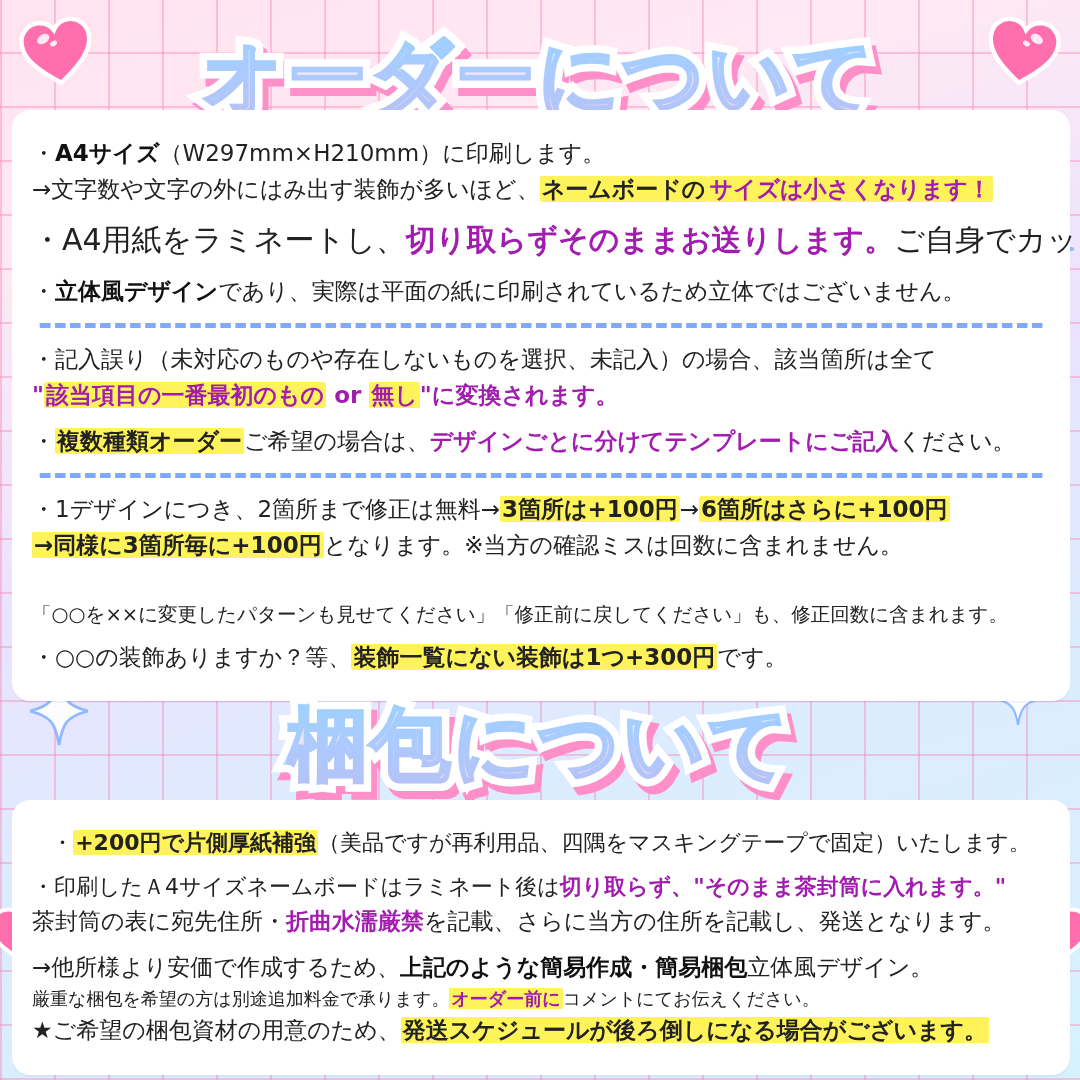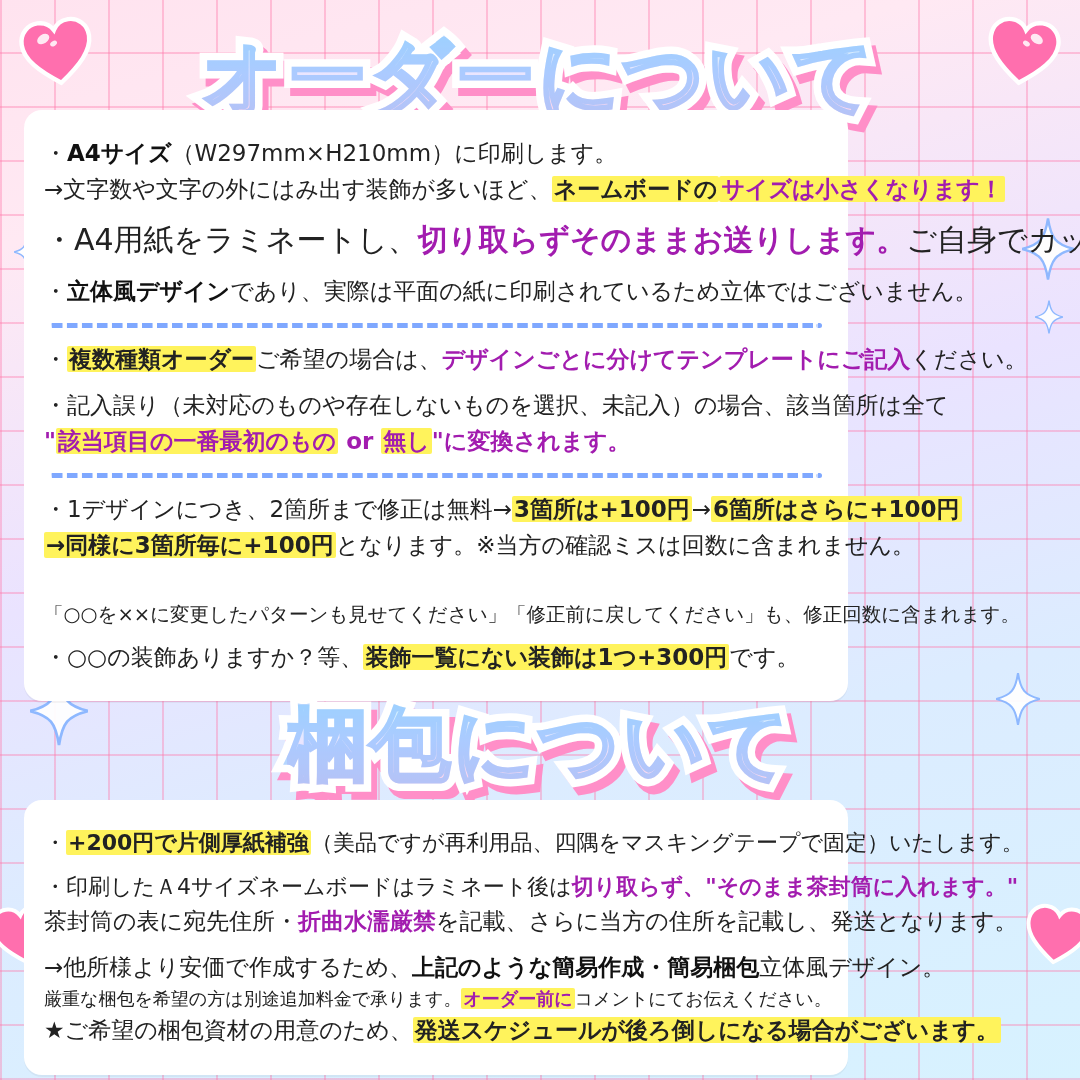--- a/index.html
+++ b/index.html
@@ -47,21 +47,21 @@
   }
   .title-fill{
     position:relative;
     background:linear-gradient(180deg,#cdf2ff 0%,#e9e6ff 45%,#ffd4ec 100%);
     -webkit-background-clip:text;background-clip:text;color:transparent;
     -webkit-text-stroke:3px rgba(120,180,255,.55);
   }
 
   
   .card{
-    position:absolute;left:24px;width:824px;
+    position:absolute;left:12px;width:1058px;
     background:#ffffff;border-radius:18px;
     box-shadow:0 2px 0 rgba(0,0,0,.04);
     padding:16px 20px;box-sizing:border-box;
   }
   .line{
     font-size:23px;line-height:1.55;color:#222;white-space:nowrap;
     font-family:"DejaVu Sans","Liberation Sans",sans-serif;
   }
   .hl{background:#fff35c;padding:0 2px;border-radius:2px;font-weight:bold;}
   .red{color:#a21caf;font-weight:bold;}
@@ -153,25 +153,25 @@
         <div class="line"><span>→文字数や文字の外にはみ出す装飾が多いほど、</span><span class="hl">ネームボードの</span><span class="hl red">サイズは小さくなります！</span></div>
       </div>
       <div class="grp">
         <div class="line" style="font-size: 30px;"><span>・A4用紙をラミネートし、</span><span class="red">切り取らずそのままお送りします。</span><span>ご自身でカットをお願いします。</span></div>
       </div>
       <div class="grp">
         <div class="line"><span>・</span><span class="blk">立体風デザイン</span><span>であり、実際は平面の紙に印刷されているため立体ではございません。</span></div>
       </div>
       <hr class="dash">
       <div class="grp">
-        <div class="line"><span>・</span><span class="hl">複数種類オーダー</span><span>ご希望の場合は、</span><span class="red">デザインごとに分けてテンプレートにご記入</span><span>ください。</span></div>
-      </div>
-      <div class="grp">
         <div class="line"><span>・記入誤り（未対応のものや存在しないものを選択、未記入）の場合、該当箇所は全て</span></div>
         <div class="line"><span class="red">"</span><span class="hl red">該当項目の一番最初のもの</span><span class="red"> or </span><span class="hl red">無し</span><span class="red">"に変換されます。</span></div>
+      </div>
+      <div class="grp">
+        <div class="line"><span>・</span><span class="hl">複数種類オーダー</span><span>ご希望の場合は、</span><span class="red">デザインごとに分けてテンプレートにご記入</span><span>ください。</span></div>
       </div>
       <hr class="dash">
       <div class="grp">
         <div class="line"><span>・1デザインにつき、2箇所まで修正は無料→</span><span class="hl">3箇所は+100円</span><span>→</span><span class="hl">6箇所はさらに+100円</span></div>
         <div class="line"><span class="hl">→同様に3箇所毎に+100円</span><span>となります。※当方の確認ミスは回数に含まれません。</span></div>
         <div class="line" style="font-size: 19.5px; margin-top: 36px;"><span>「○○を××に変更したパターンも見せてください」「修正前に戻してください」も、修正回数に含まれます。</span></div>
       </div>
       <div class="grp">
         <div class="line"><span>・○○の装飾ありますか？等、</span><span class="hl">装飾一覧にない装飾は1つ+300円</span><span>です。</span></div>
       </div>

